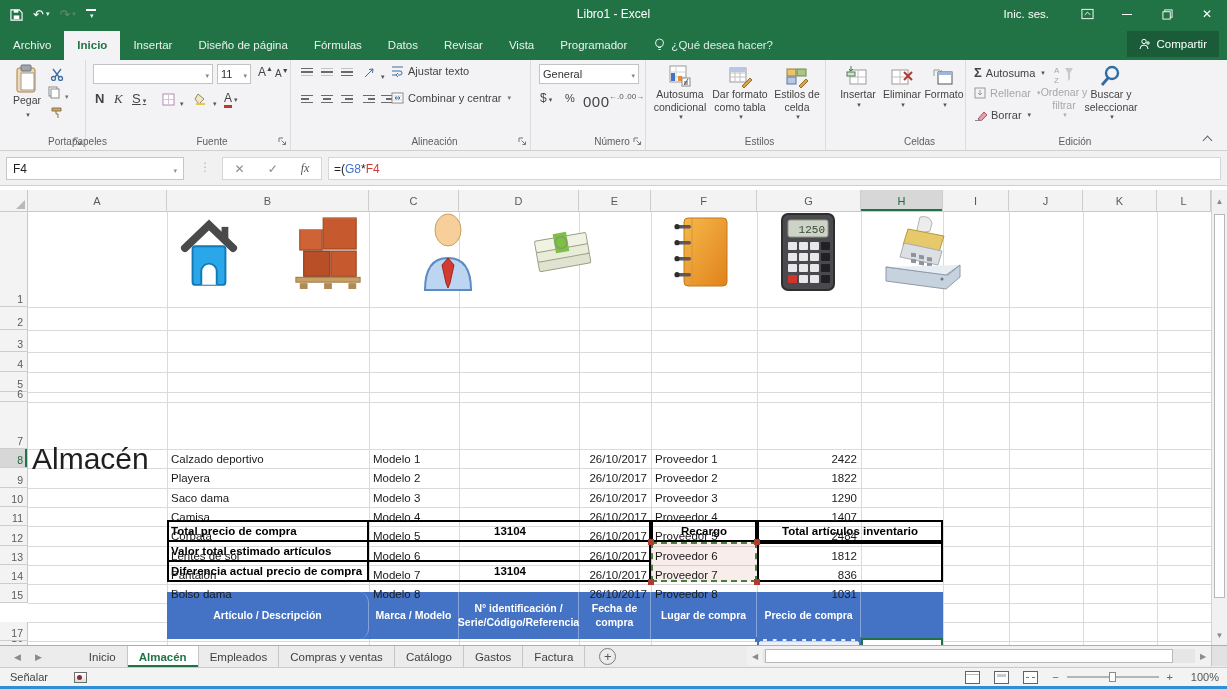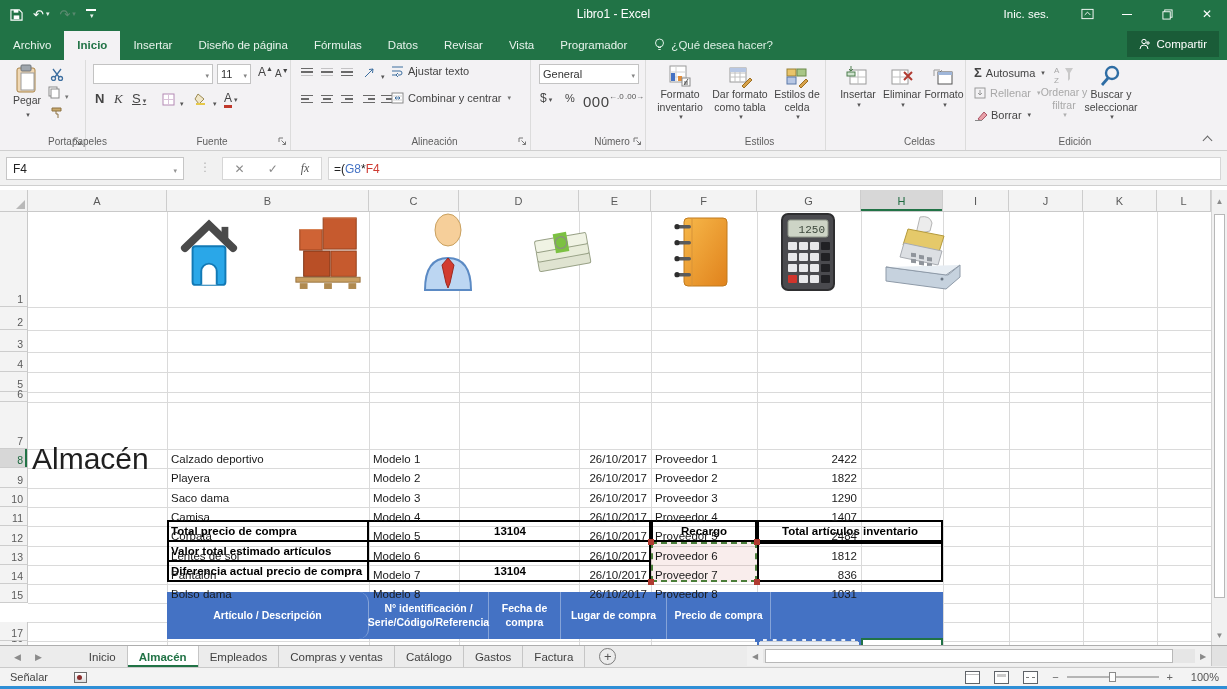--- a/index.html
+++ b/index.html
@@ -355,21 +355,21 @@
     <div class="rgroup" style="left:646px;width:180px;">
       <div class="bigbtn dd" style="left:6px;top:4px;width:56px;">
         <svg width="24" height="24" viewBox="0 0 24 24">
             <rect x="2" y="2" width="16" height="16" fill="#fff" stroke="#9a9a9a"></rect>
             <path d="M2 8 h16 M2 13 h16 M8 2 v16" stroke="#d0d0d0"></path>
             <rect x="3" y="9" width="4" height="8" fill="#4472C4"></rect>
             <rect x="10" y="12" width="4" height="5" fill="#e38f3c"></rect>
             <rect x="14" y="14" width="8" height="8" fill="#fff" stroke="#888"></rect>
             <path d="M16 18 h4 M16 20 h4 M20 15 l-4 6" stroke="#555" fill="none"></path>
           </svg>
-        <span>Formato inventario</span>
+        <span>Autosuma condicional</span>
       </div>
       <div class="bigbtn dd" style="left:64px;top:4px;width:60px;">
         <svg width="24" height="24" viewBox="0 0 24 24">
             <rect x="2" y="4" width="16" height="14" fill="#fff" stroke="#9a9a9a"></rect>
             <path d="M2 9 h16 M2 13 h16 M7 4 v14 M12 4 v14" stroke="#c0c0c0"></path>
             <rect x="2" y="4" width="16" height="4" fill="#b7c7e4"></rect>
             <path d="M14 22 l8-8 2 2 -8 8 z" fill="#d8a24a" stroke="#9c6f22"></path>
           </svg>
         <span>Dar formato como tabla</span>
       </div>
@@ -668,20 +668,21 @@
     <div class="blackbox boldcell" style="left:757px;top:330px;width:186px;height:22px;">Total artículos inventario</div>
     <div class="blackbox" style="left:757px;top:352px;width:186px;height:40px;"></div>
     <div class="pink-sel"></div>
     <div class="handle" style="left:648px;top:349px;"></div>
     <div class="handle" style="left:754px;top:349px;"></div>
     <div class="handle" style="left:648px;top:389px;"></div>
     <div class="handle" style="left:754px;top:389px;"></div>
 
     <div class="tbl-head">
       <div class="th" style="width:202px;border-radius:10px;">Artículo / Descripción</div>
+      <div class="th" style="width:90px;">Marca / Modelo</div>
       <div class="th" style="width:120px;">N° identificación / Serie/Código/Referencia</div>
       <div class="th" style="width:72px;">Fecha de compra</div>
       <div class="th" style="width:106px;">Lugar de compra</div>
       <div class="th" style="width:104px;">Precio de compra</div>
     </div>
     <div id="table-body">
         <div class="cell l" style="left: 167px; top: 259px; width: 202px; height: 19px;">Calzado deportivo</div>
         <div class="cell l" style="left: 369px; top: 259px; width: 90px; height: 19px;">Modelo 1</div>
         <div class="cell l" style="left: 459px; top: 259px; width: 120px; height: 19px;"></div>
         <div class="cell r" style="left: 579px; top: 259px; width: 72px; height: 19px;">26/10/2017</div>

